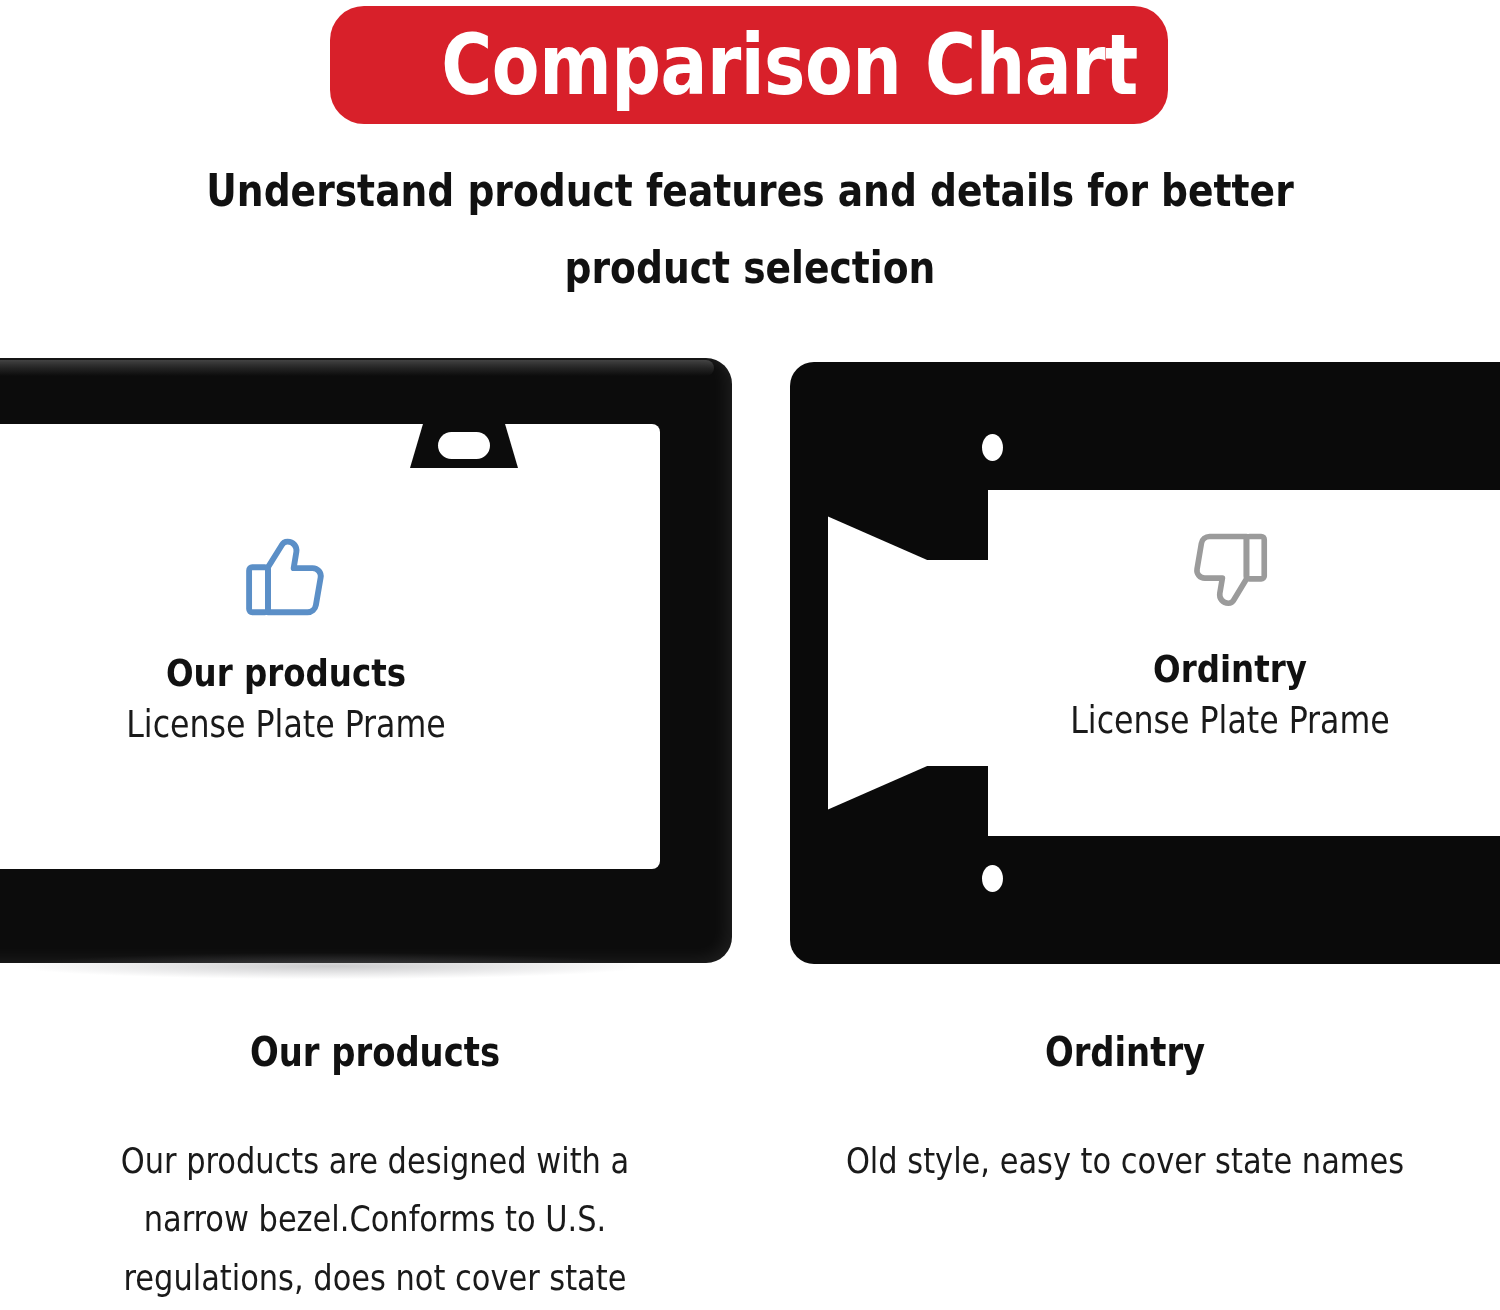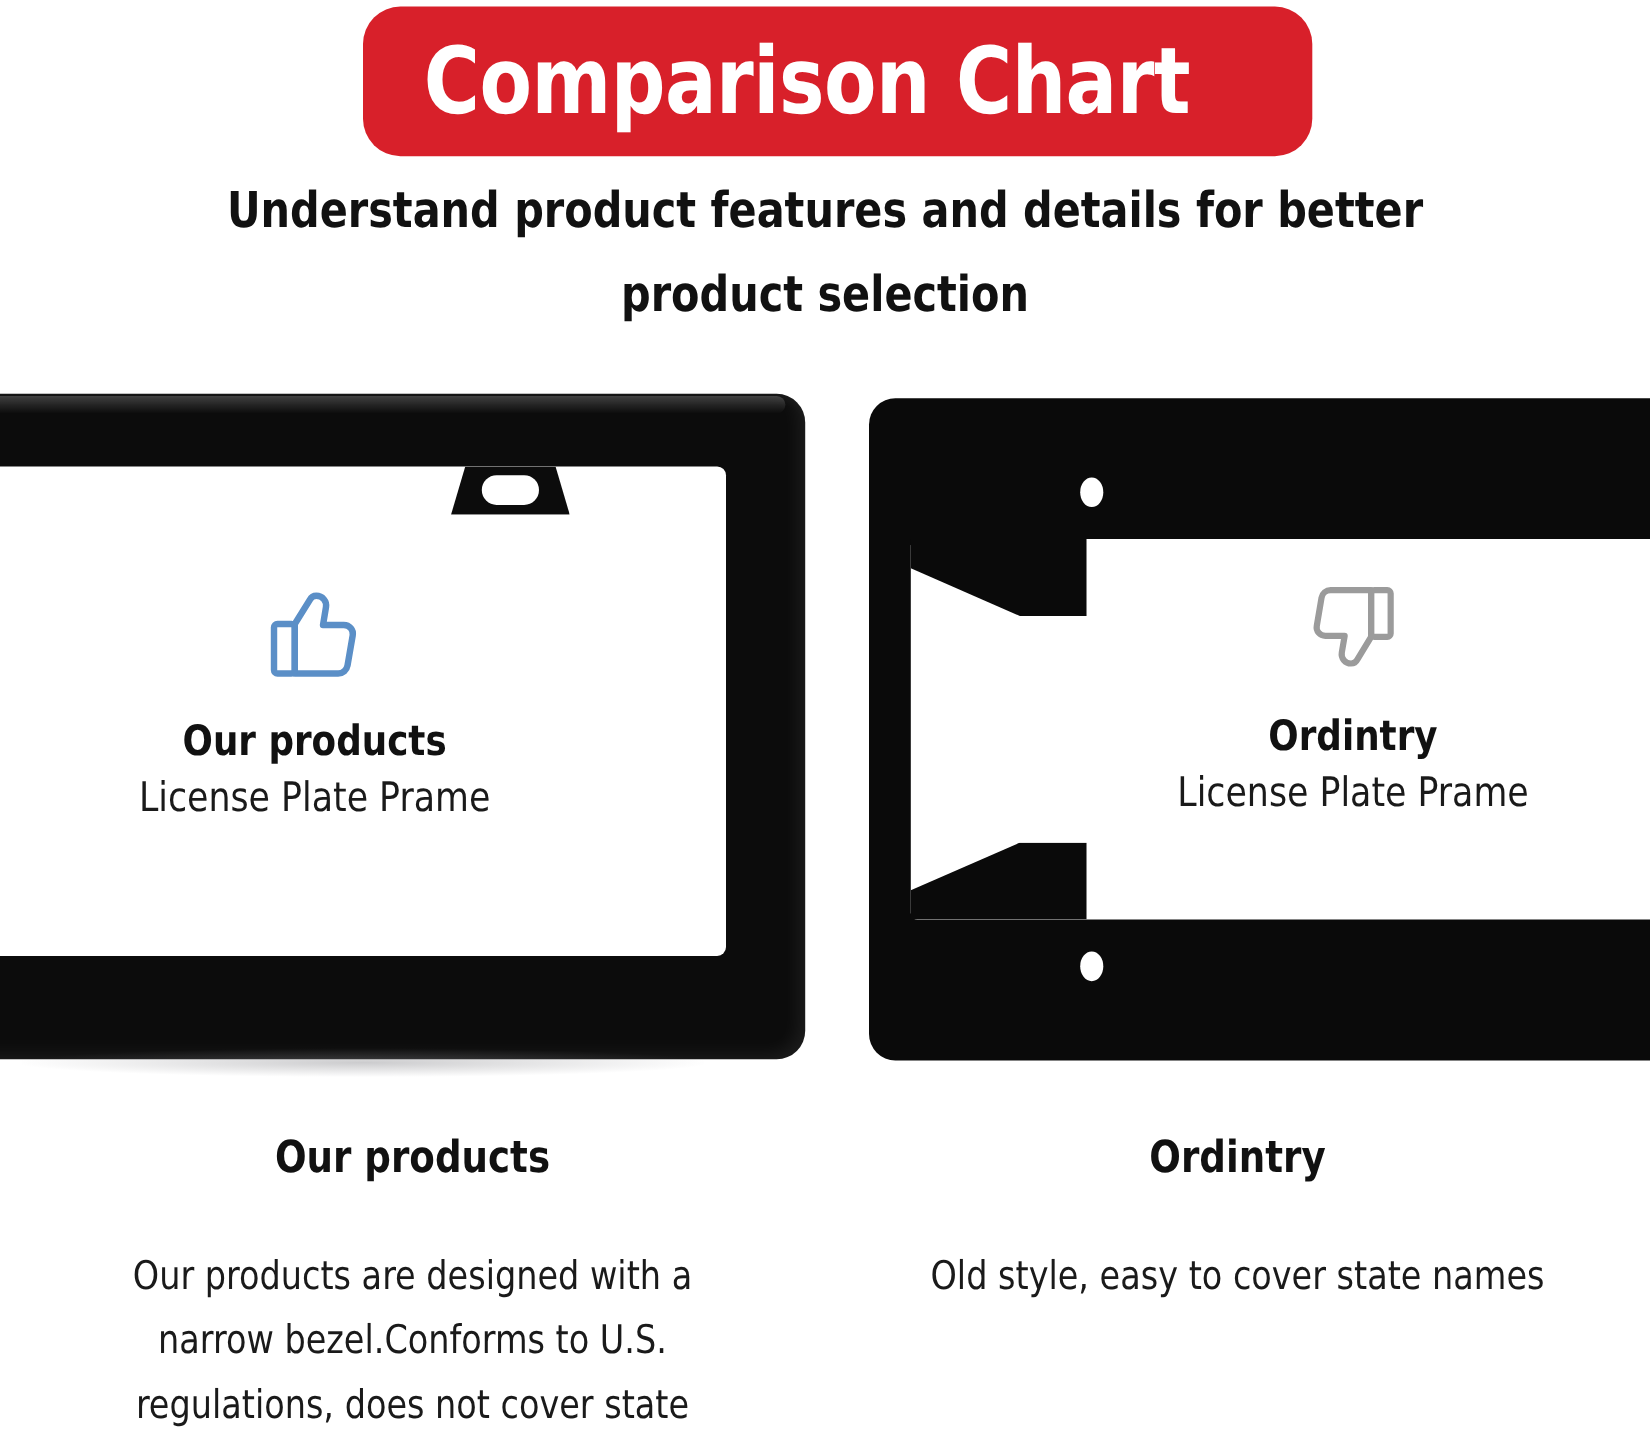--- a/index.html
+++ b/index.html
@@ -15,27 +15,26 @@
     font-family: "DejaVu Sans Condensed", "Liberation Sans Narrow", "Liberation Sans", sans-serif;
     color: #111111;
   }
 
   
   #header-banner {
     position: absolute;
     left: 330px;
     top: 6px;
     width: 838px;
-    height: 136px;
+    height: 118px;
     background: var(--brand-red, #d8202a);
     border-radius: 34px;
     display: flex;
     align-items: center;
-    justify-content: flex-start;
-    padding-left: 25px;
+    justify-content: flex-end;
   }
   #banner-title {
     color: #ffffff;
     font-size: 84px;
     font-weight: bold;
     letter-spacing: -0.5px;
     line-height: 1;
     transform: scaleX(0.92);
     white-space: nowrap;
   }

